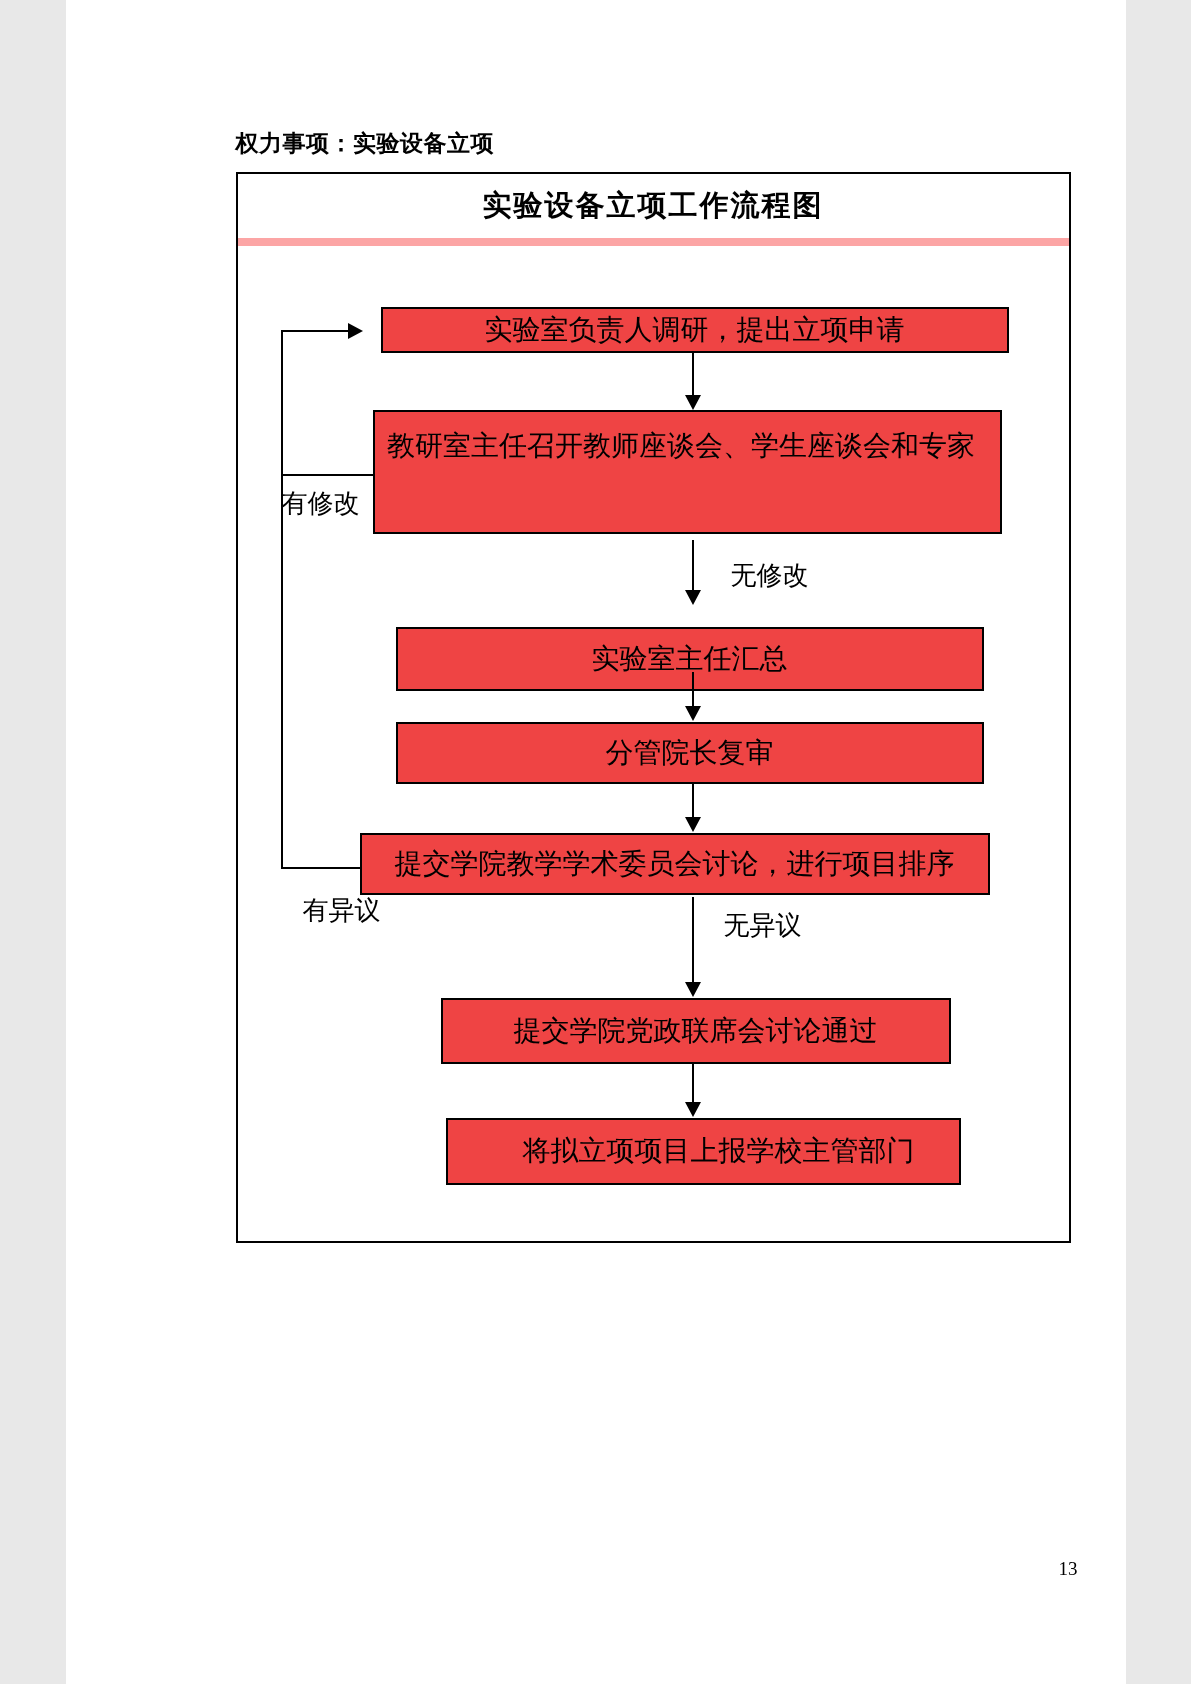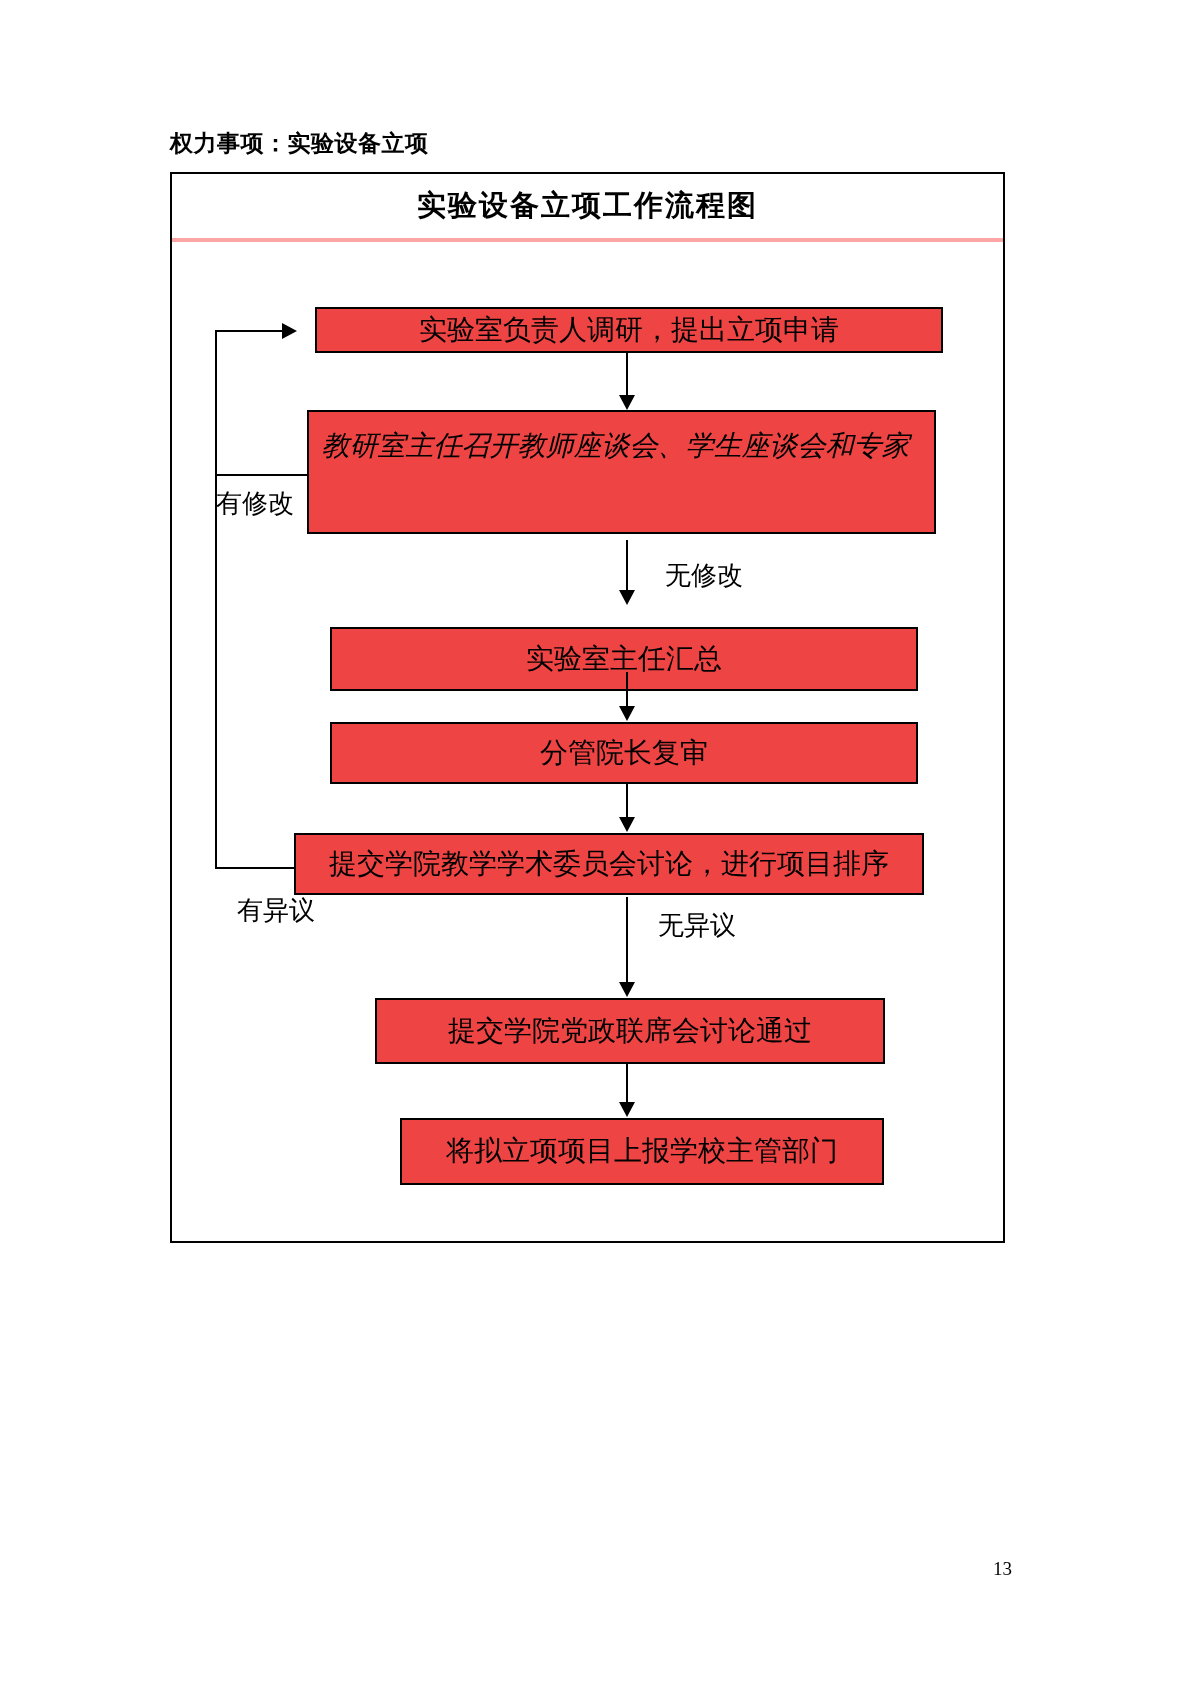--- a/index.html
+++ b/index.html
@@ -1,47 +1,47 @@
 <!DOCTYPE html>
 <html><head>
 <meta charset="utf-8">
 <style>
   html,body { margin:0; padding:0; background:#e8e8e8; }
   .page {
-    position:relative; width:1191px; height:1684px; margin:0 auto;
+    position:relative; width:1060px; height:1684px; margin:0 auto;
     background:#ffffff; color:#000;
     font-family:"Liberation Serif","DejaVu Serif",serif;
     overflow:hidden;
   }
   .doc-heading {
     position:absolute; left:170px; top:128px;
     font-size:23px; font-weight:bold; letter-spacing:0.5px;
     white-space:nowrap;
   }
   .frame {
     position:absolute; left:170px; top:172px;
     width:831px; height:1067px;
     border:2px solid #000;
   }
   .titlebar {
     position:absolute; left:0; top:0; width:100%; height:64px;
-    border-bottom:4px solid #fca5a5;
+    border-bottom:8px solid #fca5a5;
     display:flex; align-items:center; justify-content:center;
     font-family:"Liberation Sans","DejaVu Sans",sans-serif;
     font-weight:600; font-size:29px; letter-spacing:2px;
   }
   .node {
     position:absolute; border:2px solid #000; background:#ef4444;
     display:flex; align-items:center; justify-content:center;
     font-size:28px; text-align:center; line-height:1.3;
     white-space:nowrap;
   }
   .node.two-line {
     flex-direction:column; justify-content:space-between;
-    padding:16px 12px 20px 0; box-sizing:border-box;font-style:italic;
+    padding:16px 12px 20px 0; box-sizing:border-box;
   }
   .vline { position:absolute; width:2px; background:#000; }
   .hline { position:absolute; height:2px; background:#000; }
   .head-down {
     position:absolute; width:0; height:0;
     border-left:8px solid transparent; border-right:8px solid transparent;
     border-top:15px solid #000;
   }
   .head-right {
     position:absolute; width:0; height:0;
@@ -99,21 +99,21 @@
     <div class="head-down" style="left:447px; top:808px;"></div>
     <div class="edge-label" style="left:486px; top:734px;">无异议</div>
 
     <div class="node" style="left:203px; top:824px; width:506px; height:62px;justify-content:center;">
       <span>提交学院党政联席会讨论通过</span>
     </div>
 
     <div class="vline" style="left:454px; top:890px; height:38px;"></div>
     <div class="head-down" style="left:447px; top:928px;"></div>
 
-    <div class="node" style="left:228px; top:944px; width:480px; height:63px;">
+    <div class="node" style="left:208px; top:944px; width:480px; height:63px;padding-left:31px;">
       <span>将拟立项项目上报学校主管部门</span>
     </div>
 
     <div class="vline" style="left:43px; top:156px; height:539px;"></div>
 
     <div class="hline" style="left:43px; top:156px; width:68px;"></div>
     <div class="head-right" style="left:110px; top:149px;"></div>
 
     <div class="hline" style="left:43px; top:300px; width:92px;"></div>
     <div class="edge-label" style="left:44px; top:312px;">有修改</div>

